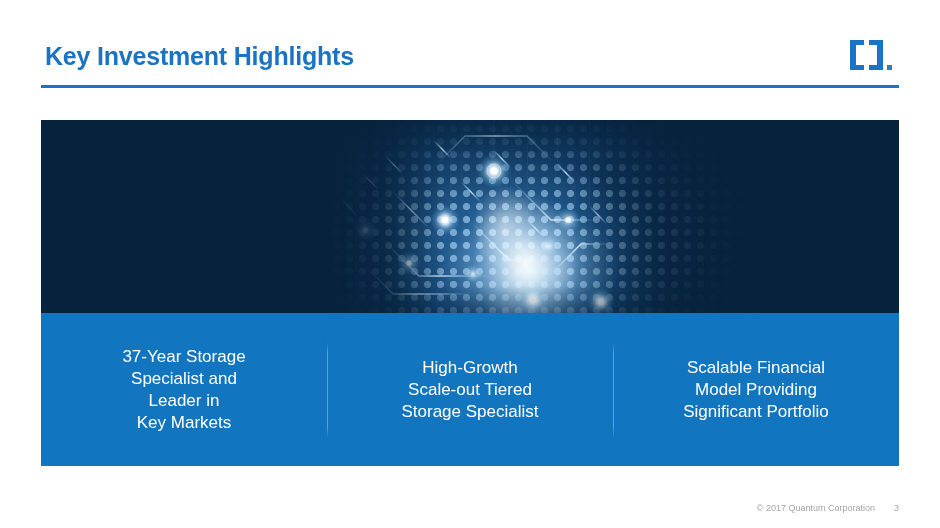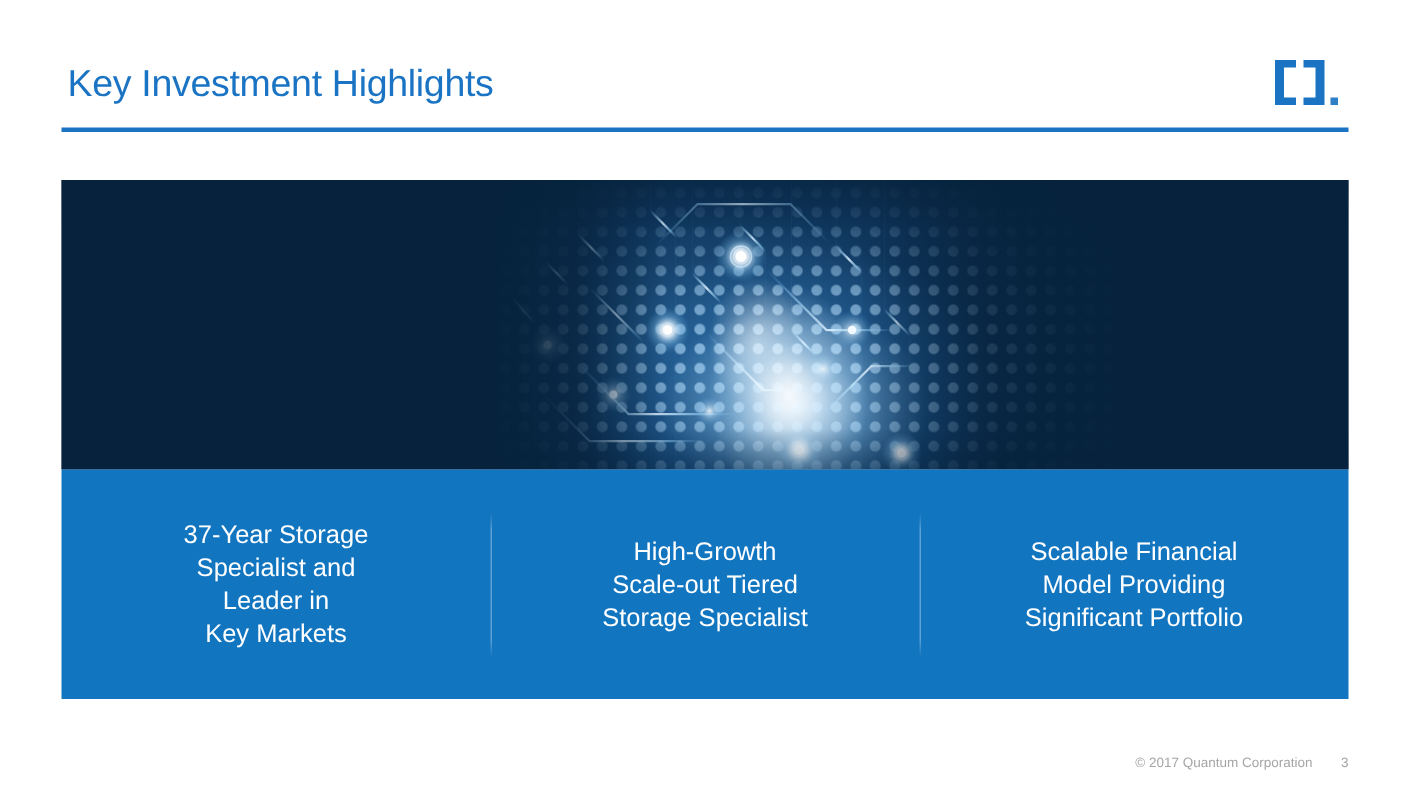--- a/index.html
+++ b/index.html
@@ -14,21 +14,21 @@
     overflow: hidden;
     font-family: "Liberation Sans", sans-serif;
   }
 
   
   #slide-title {
     position: absolute;
     left: 45px;
     top: 42px;
     font-size: 25px;
-    font-weight: normal;
+    font-weight: bold;
     color: #1a74c3;
     letter-spacing: -0.2px;
     white-space: nowrap;
   }
 
   #brand-logo {
     position: absolute;
     right: 41px;
     top: 38px;
     width: 52px;

